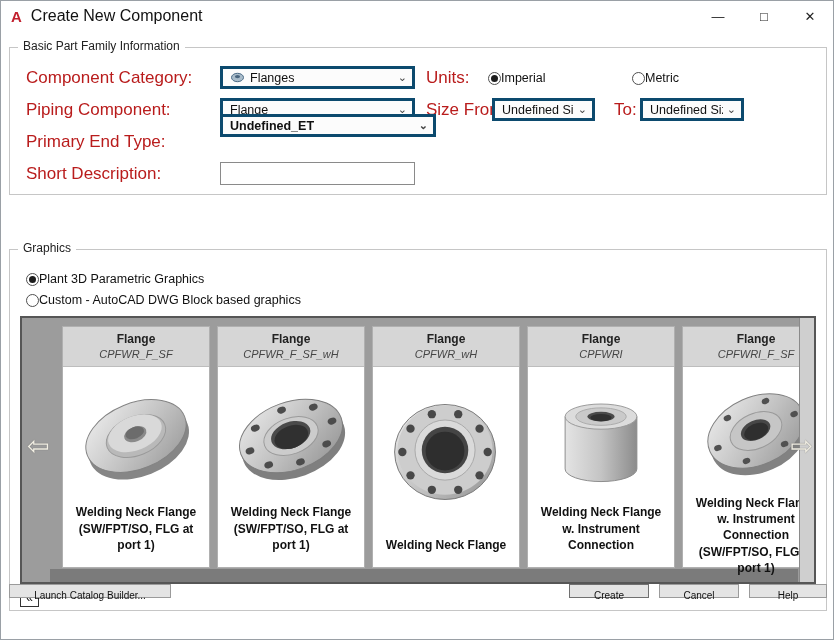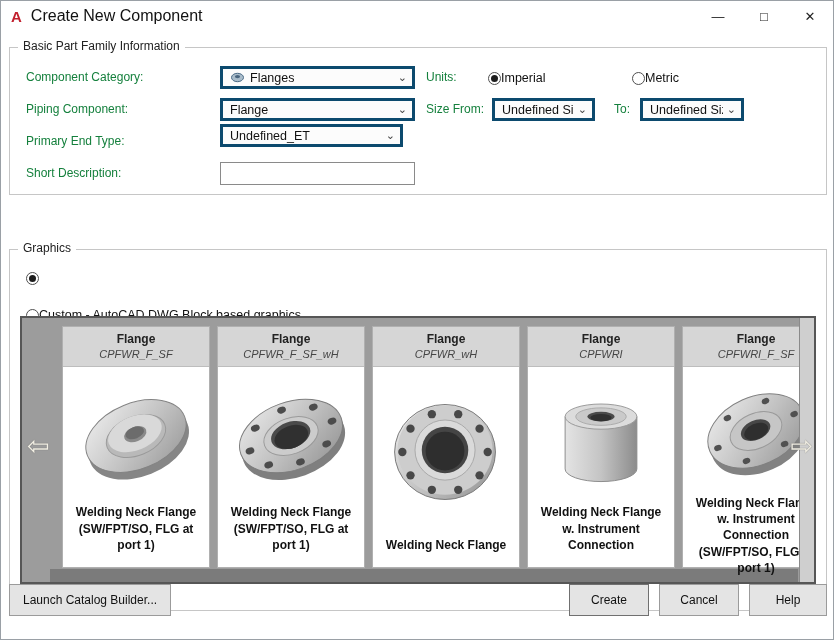--- a/index.html
+++ b/index.html
@@ -20,21 +20,21 @@
              font-size:13px; color:#222; cursor:default; }
 
   
   .groupbox { position:absolute; border:1px solid #c6c6c6; box-sizing:border-box; }
   .groupbox > .legend { position:absolute; top:-9px; left:8px; background:#fff; padding:0 5px;
                         font-size:12px; color:#222; }
 
   #basic-group    { left:8px; top:46px;  width:818px; height:148px; }
   #graphics-group { left:8px; top:204px; width:818px; height:362px;margin-top:44px; }
 
-  .field-label { position:absolute; font-size:12px; line-height:23px; color:#15803d; }
+  .field-label { position:absolute; font-size:17px; line-height:23px; color:#b91c1c; }
 
   .combo { position:absolute; height:23px; background:#fcfcfc; border:3px solid #0c4a6e;
            box-sizing:border-box; display:flex; align-items:center; padding:0 18px 0 7px;
            font-size:12.5px; color:#111; }
   .combo .combo-text { white-space:nowrap; overflow:hidden; }
   .combo .chev { position:absolute; right:5px; top:2px; font-size:11px; color:#444; }
   .combo .mini-icon { margin-right:5px; flex:0 0 auto; display:inline-flex; }
 
   .textbox { position:absolute; height:23px; box-sizing:border-box; border:1px solid #8a8a8a;
              background:#fff; font-family:"Liberation Sans",sans-serif; font-size:12.5px; padding:0 6px; }
@@ -66,23 +66,23 @@
   .v-scroll { position:absolute; right:0; top:0; width:14px; height:100%; background:#cfcfcf;
               border-left:1px solid #8a8a8a; z-index:5; }
   .h-scroll { position:absolute; left:28px; right:16px; bottom:0; height:13px; background:#7b7b7b; z-index:1; }
 
   .advanced-btn { position:absolute; left:10px; top:338px; width:19px; height:19px; background:#fff;
                   border:1px solid #333; box-sizing:border-box; display:flex; align-items:center;
                   justify-content:center; font-size:12px; color:#111; }
   .advanced-label { position:absolute; left:36px; top:339px; font-size:12.5px; line-height:19px; }
 
   
-  .footer-btn { position:absolute; top:583px; height:32px; box-sizing:border-box;
+  .footer-btn { position:absolute; top:583px; height:14px; box-sizing:border-box;
                 background:#e4e4e4; border:1px solid #9b9b9b; font-family:"Liberation Sans",sans-serif;
-                font-size:12px; color:#111; text-align:center; line-height:21px; padding:0 8px; }
+                font-size:10px; color:#111; text-align:center; line-height:21px; padding:0 8px; }
   #btn-launch { left:8px;   width:162px; }
   #btn-create { left:568px; width:80px; border-color:#707070; }
   #btn-cancel { left:658px; width:80px; }
   #btn-help   { left:748px; width:78px; }
 </style>
 </head>
 <body>
 
 <div class="window-frame">
 
@@ -132,36 +132,37 @@
       <span class="combo-text">Undefined Size</span>
       <span class="chev">⌄</span>
     </div>
     <span class="field-label" style="left:604px; top:50px;">To:</span>
     <div class="combo" style="left:630px; top:50px; width:104px;">
       <span class="combo-text">Undefined Size</span>
       <span class="chev">⌄</span>
     </div>
 
     <span class="field-label" style="left:16px; top:82px;">Primary End Type:</span>
-    <div class="combo" style="left:210px; top:76px; width:183px;">
+    <div class="combo" style="left:210px; top:66px; width:216px;font-weight:bold;">
       <span class="combo-text">Undefined_ET</span>
       <span class="chev">⌄</span>
     </div>
 
     <span class="field-label" style="left:16px; top:114px;">Short Description:</span>
     <input class="textbox" style="left: 210px; top: 114px; width: 195px;" value="">
   </div>
 
   <div class="groupbox" id="graphics-group">
     <span class="legend">Graphics</span>
 
     <div class="radio-row" style="left:16px; top:22px;">
       <span class="radio checked"></span>
-    </div>
-    <div class="radio-row" style="left:16px; top:58px;justify-content:flex-end;">
+      <span class="radio-label">Plant 3D Parametric Graphics</span>
+    </div>
+    <div class="radio-row" style="left:16px; top:43px;justify-content:flex-end;">
       <span class="radio"></span>
       <span class="radio-label">Custom - AutoCAD DWG Block based graphics</span>
     </div>
 
     <div class="carousel">
       <span class="arrow-left">⇦</span>
       <div class="v-scroll"></div>
       <span class="arrow-right">⇨</span>
       <div class="h-scroll"></div>
 

